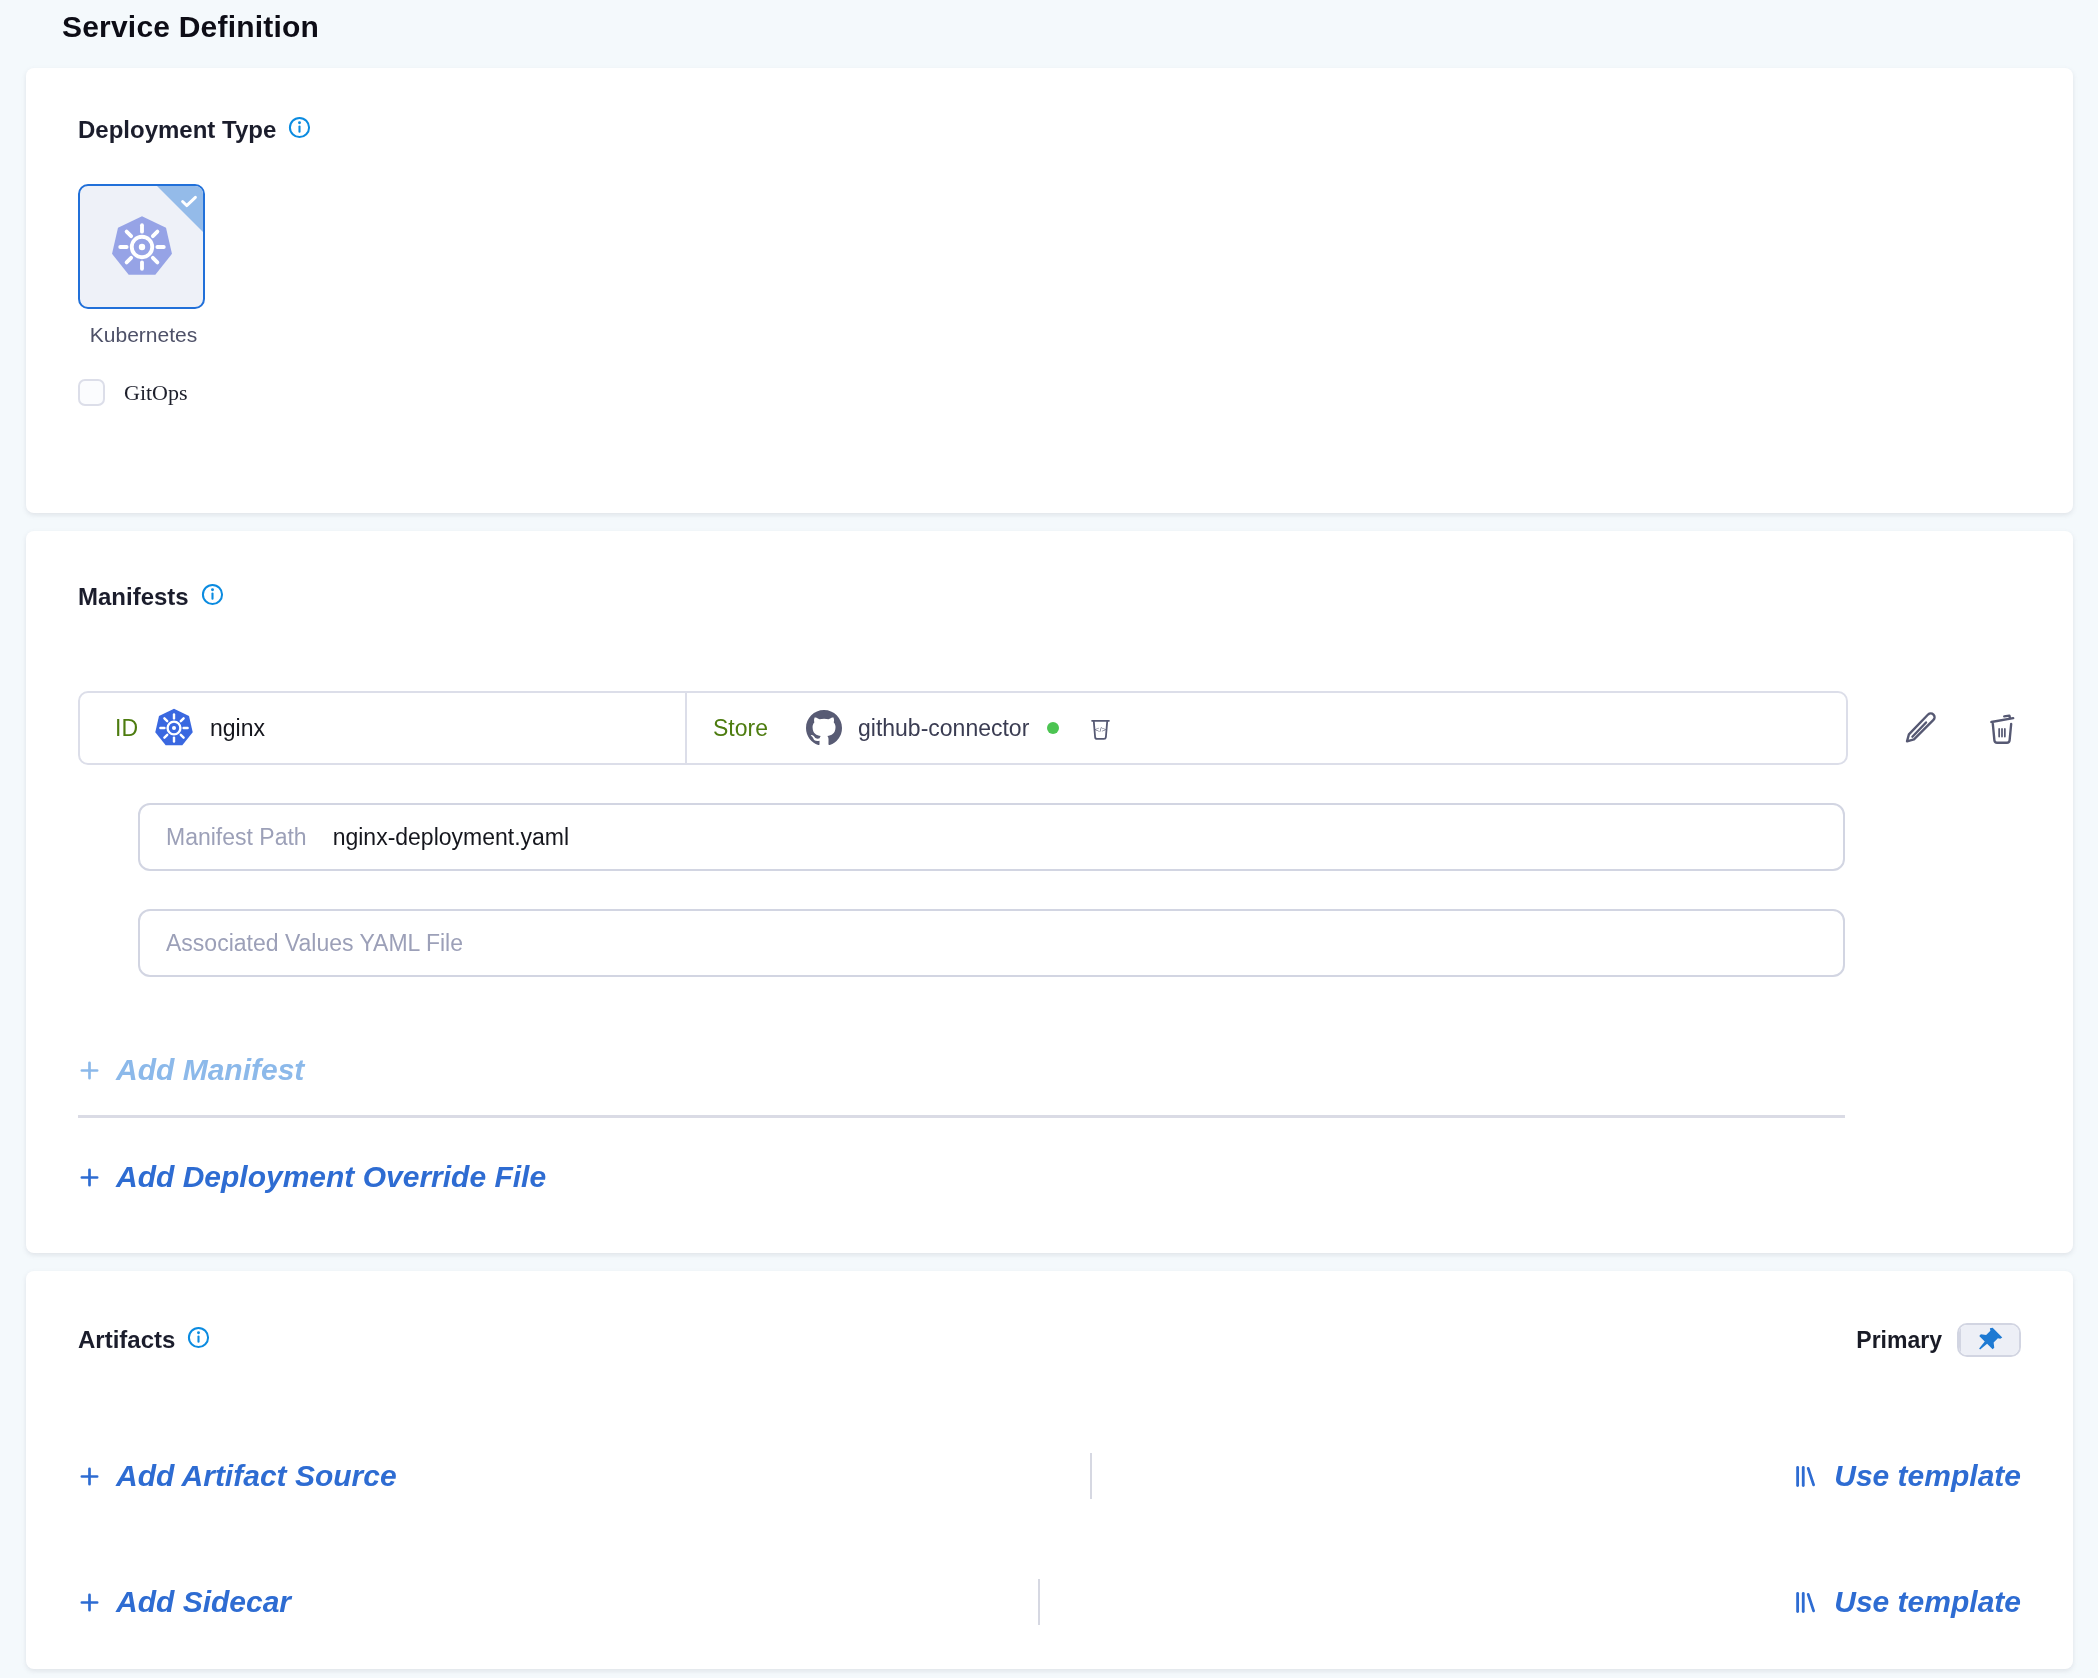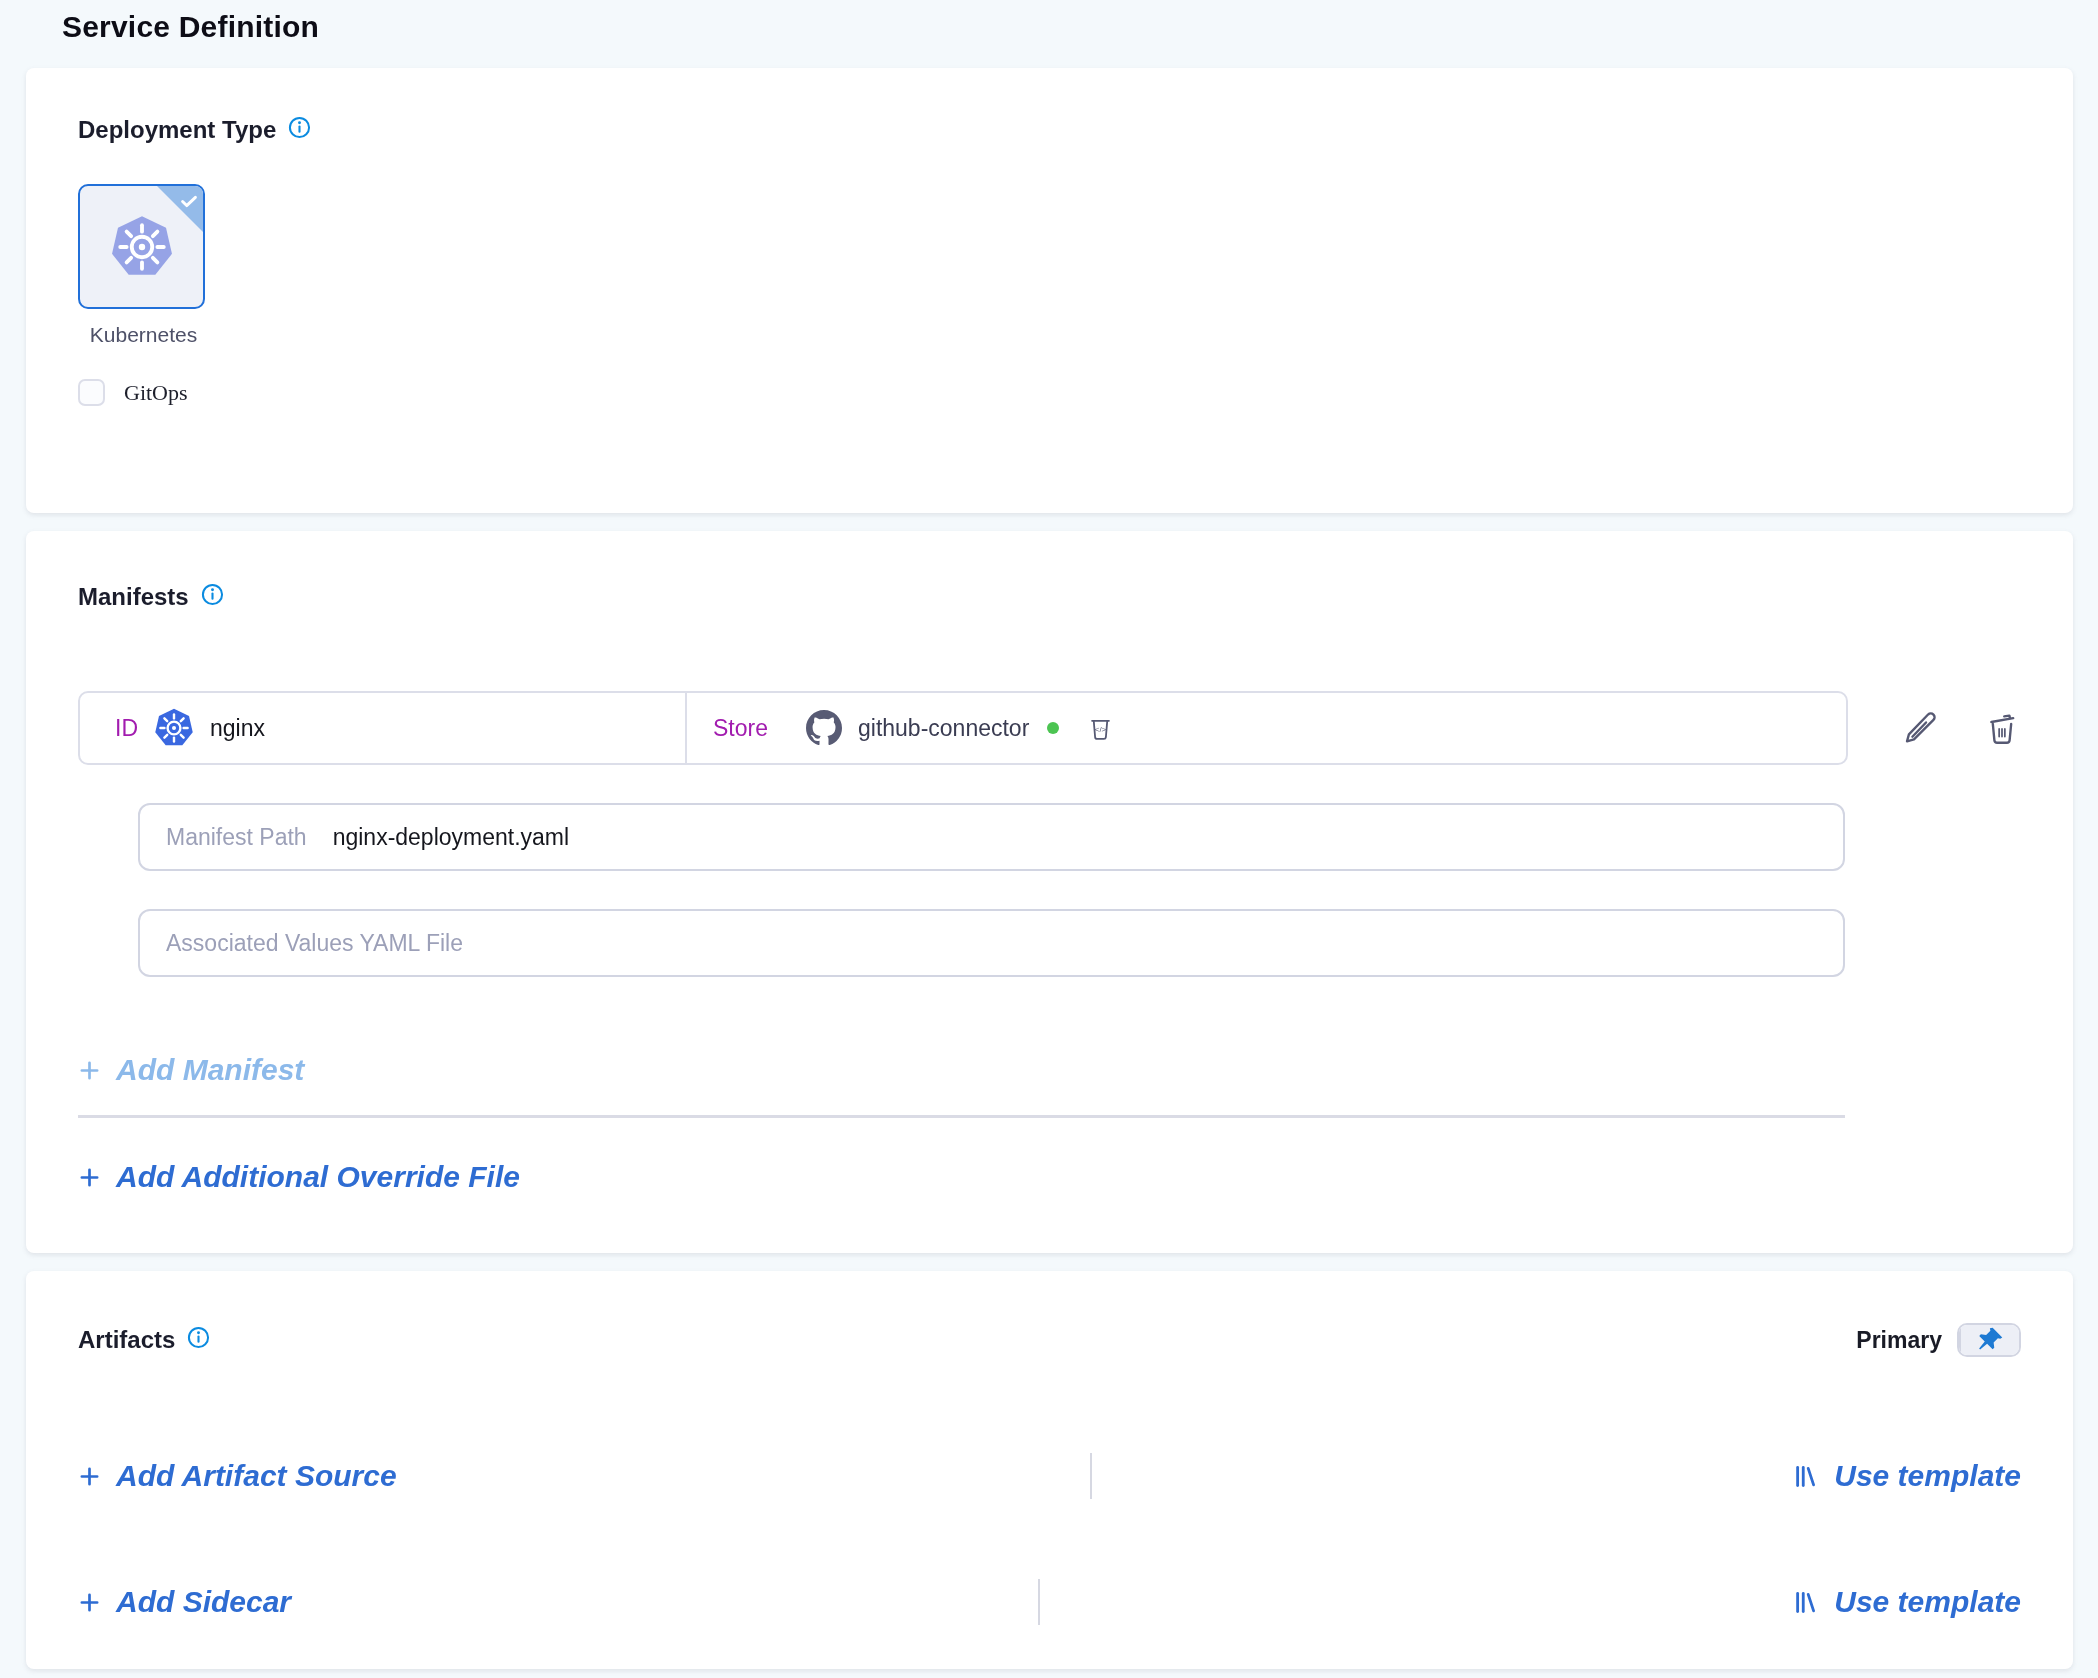--- a/index.html
+++ b/index.html
@@ -44,21 +44,21 @@
 
   
   .manifest-row { display:flex; align-items:center; margin-top:80px; }
   .manifest-row-box {
     flex:1; margin-right:53px; display:flex; align-items:stretch; height:74px;
     border:2px solid #dcdee9; border-radius:10px; background:#fff; cursor:pointer;
   }
   .seg { display:flex; align-items:center; }
   .seg-id { width:607px; padding-left:35px; border-right:2px solid #dcdee9; gap:16px; }
   .seg-store { flex:1; padding-left:26px; gap:16px; }
-  .seg-label { font-size:23px; color:#a21caf; }
+  .seg-label { font-size:23px; color:#4d7c0f; }
   .seg-store .seg-label { margin-right:22px; }
   .seg-value { font-size:23px; color:#15161d; }
   .seg-store .seg-value { color:#3a3c52; }
   .k8s-mini { width:40px; height:40px; }
   .gh-ic { width:36px; height:36px; }
   .status-dot { width:12px; height:12px; border-radius:50%; background:#4cc452; margin-left:2px; }
   .code-store-ic { width:27px; height:27px; margin-left:12px; }
   .icon-btn { background:none; border:0; padding:0; width:38px; height:38px; cursor:pointer; flex:none; }
   .icon-btn svg { width:38px; height:38px; display:block; }
   .icon-btn + .icon-btn { margin-left:44px; }
@@ -241,21 +241,21 @@
     </button>
 
     <div class="divider"></div>
 
     <button class="link add-override">
       <span>
         <svg width="23" height="23" viewBox="0 0 24 24" fill="none" stroke="currentColor" stroke-width="2.8" stroke-linecap="round">
             <path d="M12 4v16M4 12h16"></path>
           </svg>
       </span>
-      <span class="lbl">Add Additional Override File</span>
+      <span class="lbl">Add Deployment Override File</span>
     </button>
   </section>
 
   <section class="card card-artifacts">
     <div class="artifacts-header">
       <div class="section-heading">
         <h2>Artifacts</h2>
         <span class="info-ic">
           <svg viewBox="0 0 24 24">
               <circle cx="12" cy="12" r="10" fill="none" stroke="#0b8be0" stroke-width="2.1"></circle>

